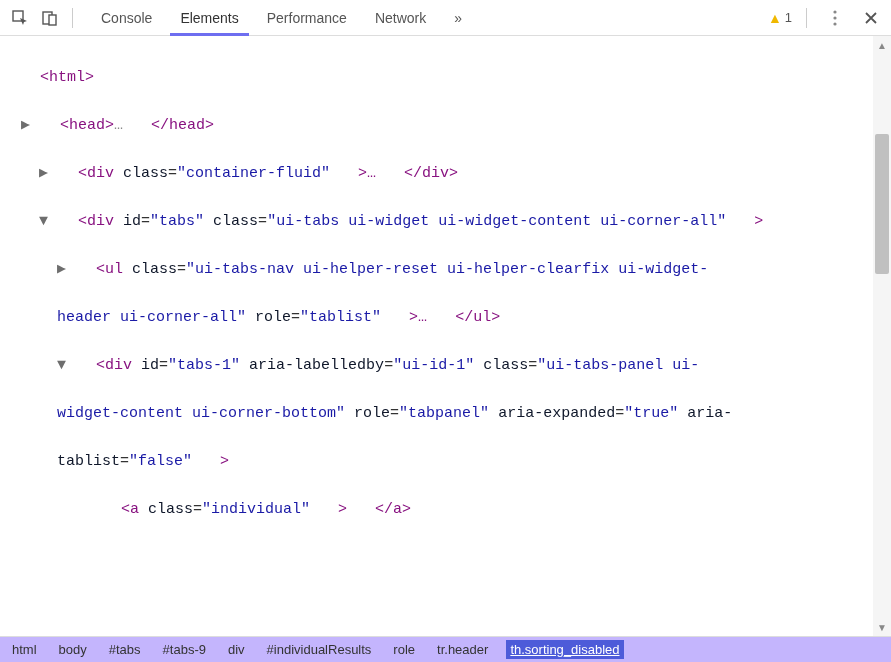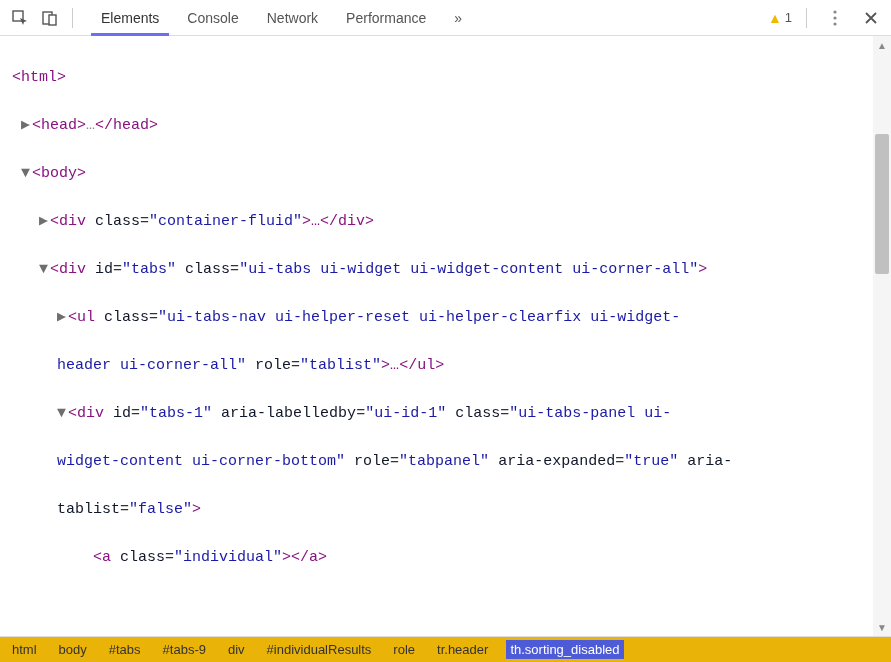--- a/index.html
+++ b/index.html
@@ -98,21 +98,21 @@
 }
 .code .line {
   display: block;
   padding-right: 30px;
 }
 .arrow {
   color: #6e6e6e;
   display: inline-block;
   width: 11px;
 }
-.tag { color: #881280; }
+.tag { color: #881280; margin-left: 28px; }
 .attr-name { color: #0f172a; }
 .attr-val { color: #1a1aa6; }
 .gray { color: #888; }
 .scrollbar {
   position: absolute;
   right: 0;
   top: 36px;
   bottom: 26px;
   width: 18px;
   background: #f5f5f5;
@@ -148,53 +148,54 @@
   left: 0;
   right: 0;
   height: 26px;
   border-top: 1px solid #ddd;
   display: flex;
   align-items: center;
   padding: 0 8px;
   font-size: 13px;
   gap: 14px;
   color: #333;
-  background: #eab308;
+  background: #c4b5fd;
 }
 .breadcrumb .crumb {
   cursor: pointer;
   padding: 2px 4px;
 }
 .breadcrumb .crumb.sel {
   background: #4d5bd9;
   color: #fff;
+  text-decoration: underline;
 }
 </style>
 </head>
 <body>
 
 <div class="toolbar">
   <div class="tool-icon">
     <svg width="18" height="18" viewBox="0 0 18 18" fill="none" stroke="#555" stroke-width="1.4">
       <rect x="2" y="2" width="10" height="10"></rect>
       <path d="M9 9 L16 12 L13 13 L12 16 Z" fill="#555" stroke="none"></path>
     </svg>
   </div>
   <div class="tool-icon">
     <svg width="18" height="18" viewBox="0 0 18 18" fill="none" stroke="#555" stroke-width="1.4">
       <rect x="2" y="3" width="9" height="12"></rect>
       <rect x="8" y="6" width="7" height="10" fill="#fff"></rect>
     </svg>
   </div>
   <div class="sep"></div>
   <div class="tabs">
+    <div class="tab">Console</div>
     <div class="tab active">Elements</div>
-    <div class="tab">Console</div>
+    <div class="tab">Performance</div>
     <div class="tab">Network</div>
-    <div class="tab">Performance</div>
     <div class="tab">»</div>
   </div>
   <div class="right">
     <div class="warn">
       <span class="tri">▲</span>
       <span>1</span>
     </div>
     <div class="sep"></div>
     <div class="tool-icon">
       <svg width="4" height="16" viewBox="0 0 4 16" fill="#888">
@@ -208,21 +209,20 @@
           <path d="M2 2 L12 12 M12 2 L2 12"></path>
         </svg>
     </div>
   </div>
 </div>
 
 <div class="content">
 <div class="code">
 <span class="line"><span class="tag">&lt;html&gt;</span></span>
 <span class="line"> <span class="arrow">▶</span><span class="tag">&lt;head&gt;</span><span class="gray">…</span><span class="tag">&lt;/head&gt;</span></span>
-<span class="line"> <span class="arrow">▼</span><span class="tag">&lt;body&gt;</span></span>
 <span class="line">   <span class="arrow">▶</span><span class="tag">&lt;div </span><span class="attr-name">class</span>=<span class="attr-val">"container-fluid"</span><span class="tag">&gt;…</span><span class="tag">&lt;/div&gt;</span></span>
 <span class="line">   <span class="arrow">▼</span><span class="tag">&lt;div </span><span class="attr-name">id</span>=<span class="attr-val">"tabs"</span> <span class="attr-name">class</span>=<span class="attr-val">"ui-tabs ui-widget ui-widget-content ui-corner-all"</span><span class="tag">&gt;</span></span>
 <span class="line">     <span class="arrow">▶</span><span class="tag">&lt;ul </span><span class="attr-name">class</span>=<span class="attr-val">"ui-tabs-nav ui-helper-reset ui-helper-clearfix ui-widget-</span></span>
 <span class="line">     <span class="attr-val">header ui-corner-all"</span> <span class="attr-name">role</span>=<span class="attr-val">"tablist"</span><span class="tag">&gt;…</span><span class="tag">&lt;/ul&gt;</span></span>
 <span class="line">     <span class="arrow">▼</span><span class="tag">&lt;div </span><span class="attr-name">id</span>=<span class="attr-val">"tabs-1"</span> <span class="attr-name">aria-labelledby</span>=<span class="attr-val">"ui-id-1"</span> <span class="attr-name">class</span>=<span class="attr-val">"ui-tabs-panel ui-</span></span>
 <span class="line">     <span class="attr-val">widget-content ui-corner-bottom"</span> <span class="attr-name">role</span>=<span class="attr-val">"tabpanel"</span> <span class="attr-name">aria-expanded</span>=<span class="attr-val">"true"</span> <span class="attr-name">aria-</span></span>
 <span class="line">     <span class="attr-name">tablist</span>=<span class="attr-val">"false"</span><span class="tag">&gt;</span></span>
 <span class="line">         <span class="tag">&lt;a </span><span class="attr-name">class</span>=<span class="attr-val">"individual"</span><span class="tag">&gt;</span><span class="tag">&lt;/a&gt;</span></span>
 
 

